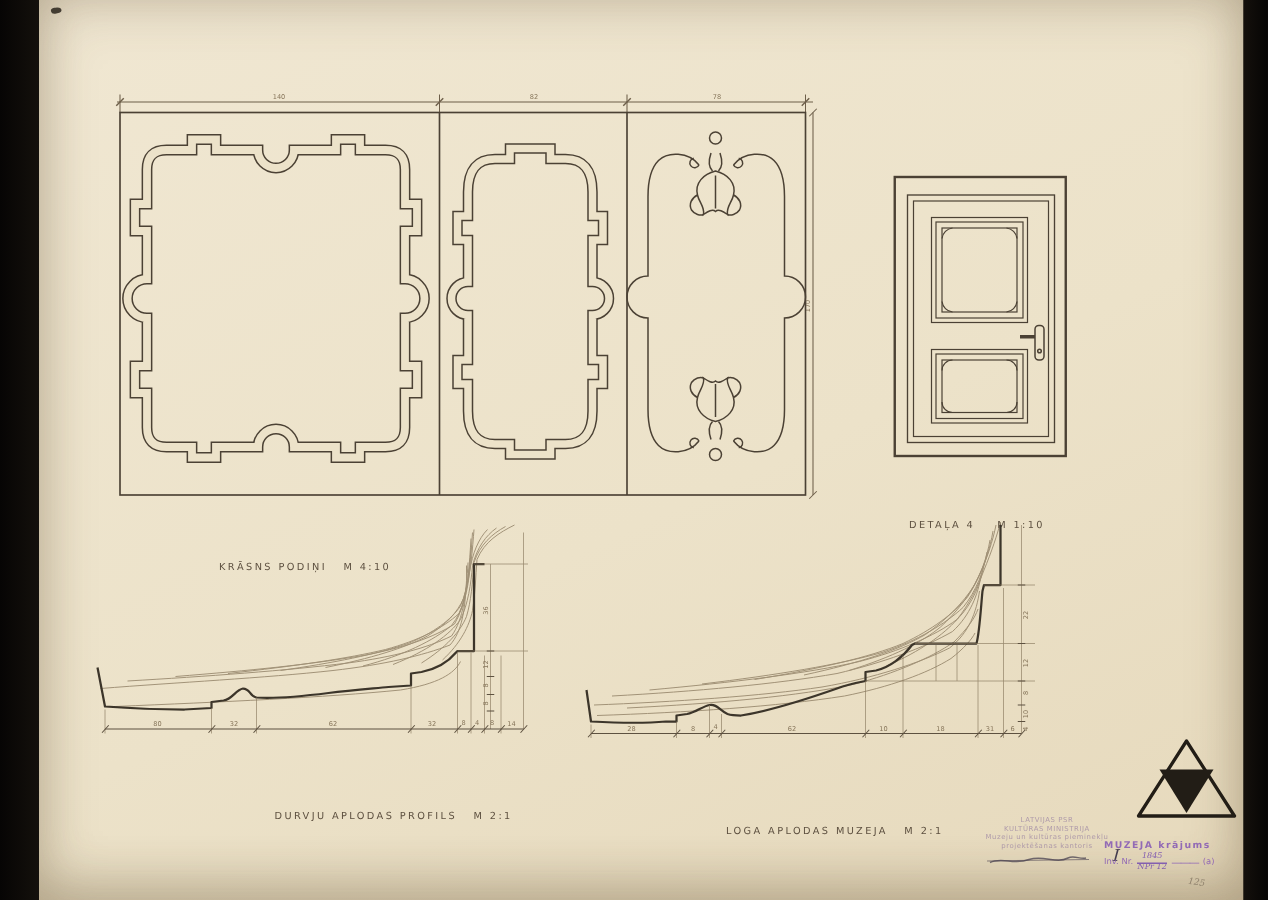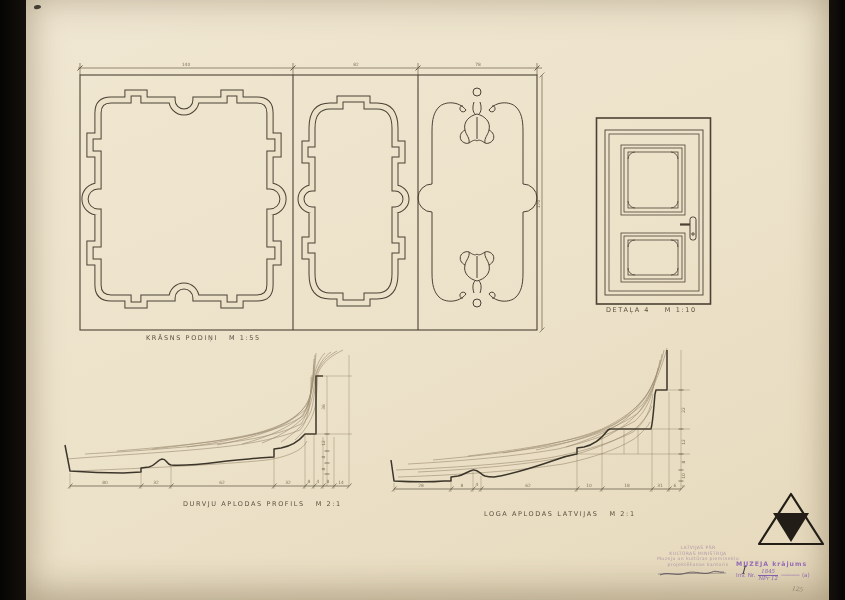--- a/index.html
+++ b/index.html
@@ -6,21 +6,21 @@
     font-family:"DejaVu Sans",sans-serif;}
   #sheet{position:relative;width:845px;height:600px;}
   .band{position:absolute;top:0;height:600px;background:linear-gradient(90deg,#060504,#14100c);}
   #band-left{left:0;width:26px;}
   #band-right{left:829px;width:16px;background:linear-gradient(90deg,#14100c,#060504);}
   #paper{position:absolute;left:26px;top:0;width:803px;height:600px;
     background:linear-gradient(155deg,#f0e7d2 0%,#ece2c9 55%,#e6d9bc 100%);
     box-shadow:inset 0 0 38px rgba(90,70,40,.28), inset 0 -14px 30px rgba(90,70,40,.18);}
   svg{position:absolute;overflow:visible;}
   .cap{position:absolute;font-size:6.5px;letter-spacing:1.6px;color:#5d5040;
-    filter:blur(.25px);white-space:pre;}
+    filter:blur(.25px);white-space:pre;margin-top:40px;}
   .speck{position:absolute;left:8px;top:5px;width:7px;height:4px;background:#2a241c;
     border-radius:40% 60% 50% 50%;transform:rotate(-12deg);opacity:.85;}
   
   .stamp-faint{position:absolute;left:626px;top:545px;width:92px;text-align:center;
     color:rgba(122,96,152,.52);font-size:4.6px;line-height:1.25;letter-spacing:.4px;
     filter:blur(.35px);}
   .hand-squiggle{position:absolute;left:630px;top:567px;}
   .hand-i{position:absolute;left:716px;top:564px;font-family:"DejaVu Serif",serif;
     font-style:italic;font-size:11px;color:#443c4e;transform:rotate(4deg);}
   .stamp-museum{position:absolute;left:710px;top:560px;color:#8a5fb5;opacity:.9;}
@@ -96,21 +96,21 @@
             <path d="M 401 56 C 393 58 387 64 389 72 C 390 77 394 80 393 85 C 396 83 399 81 401 83 C 403 81 406 83 409 85 C 408 80 412 77 413 72 C 415 64 409 58 401 56 Z"></path>
             <path d="M 401 59 L 401 81"></path>
             <path d="M 389 72 C 385 74 383 78 385 82 C 387 85 391 86 393 85"></path>
             <path d="M 413 72 C 417 74 419 78 417 82 C 415 85 411 86 409 85"></path>
           </g>
         </defs>
         <use href="#orn3"></use>
         <use href="#orn3" transform="translate(0,279) scale(1,-1)"></use>
       </g>
     </svg>
-    <div class="cap" style="left:120px;top:334px">KRĀSNS PODIŅI   M 1:55</div>
+    <div class="cap" style="left:120px;top:334px">KRĀSNS PODIŅI   M 4:10</div>
 
     <svg style="left:569px;top:116px" width="120" height="192" viewBox="0 0 120 192">
       <g class="ink">
         <rect x="1.5" y="2" width="114" height="186" stroke-width="1.6"></rect>
         <rect x="10" y="14" width="98" height="165" stroke-width=".9"></rect>
         <rect x="14" y="18" width="90" height="157" stroke-width=".8"></rect>
         <g stroke-width=".8">
           <rect x="26" y="29" width="64" height="70"></rect>
           <rect x="29" y="32" width="58" height="64"></rect>
           <rect x="33" y="36" width="50" height="56"></rect>
@@ -245,21 +245,21 @@
       <text class="dimnum" x="201" y="145" text-anchor="middle">10</text>
       <text class="dimnum" x="239" y="145" text-anchor="middle">18</text>
       <text class="dimnum" x="272" y="145" text-anchor="middle">31</text>
       <text class="dimnum" x="287" y="145" text-anchor="middle">6</text>
       <text class="dimnum" x="297" y="68" text-anchor="middle" transform="rotate(-90 297 68)">22</text>
       <text class="dimnum" x="297" y="100" text-anchor="middle" transform="rotate(-90 297 100)">12</text>
       <text class="dimnum" x="297" y="120" text-anchor="middle" transform="rotate(-90 297 120)">8</text>
       <text class="dimnum" x="297" y="134" text-anchor="middle" transform="rotate(-90 297 134)">10</text>
       <text class="dimnum" x="297" y="144" text-anchor="middle" transform="rotate(-90 297 144)">4</text>
     </svg>
-    <div class="cap" style="left:458px;top:510px">LOGA APLODAS LATVIJAS   M 2:1</div>
+    <div class="cap" style="left:458px;top:510px">LOGA APLODAS MUZEJA   M 2:1</div>
 
     <div class="stamp-faint">
       <div>LATVIJAS PSR</div>
       <div>KULTŪRAS MINISTRIJA</div>
       <div>Muzeju un kultūras pieminekļu</div>
       <div>projektēšanas kantoris</div>
     </div>
     <svg class="hand-squiggle" style="left:630px;top:567px" width="80" height="14" viewBox="0 0 80 14">
       <path d="M 4 8 C 12 4 20 10 30 6 C 40 3 48 9 56 5 C 60 3 64 6 68 5" fill="none" stroke="#4a4150" stroke-width="1" opacity=".75"></path>
       <line x1="2" y1="7" x2="70" y2="6" stroke="#4a4150" stroke-width=".7" opacity=".6"></line>

